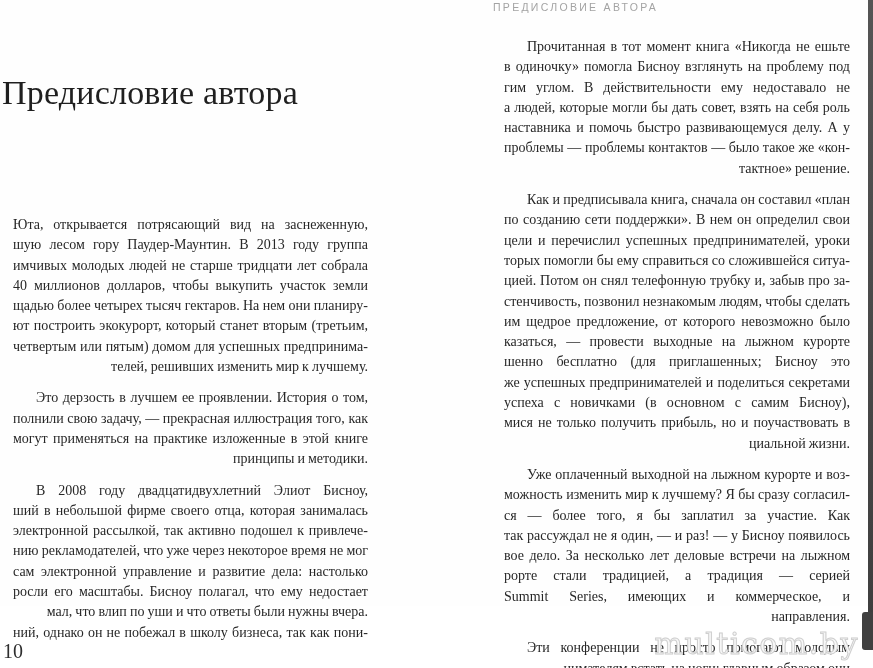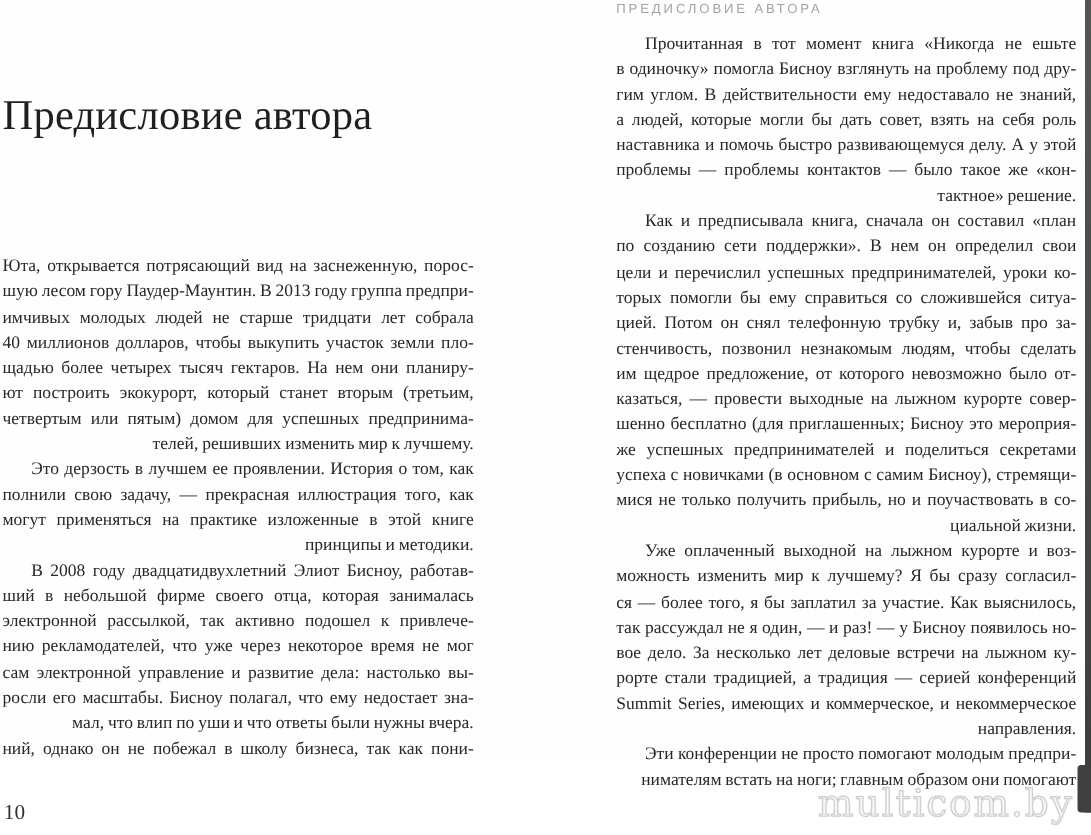--- a/index.html
+++ b/index.html
@@ -31,35 +31,35 @@
     white-space: nowrap;
   }
   .col {
     position: absolute;
     color: #272727;
     font-size: 14px;
     line-height: 20.3px;
   }
   .col-left  { left: 2px;   top: 204px; width: 377px; }
   .col-right { left: 493px; top: 26px;  width: 368px; }
-  .para { margin: 0; padding: 0; }
+  .para { margin: 11px; padding: 0; }
   .line {
     max-height: 20.3px;
     overflow: hidden;
     word-spacing: -0.4px;
     text-align: right;
   }
   .line.just {
     text-align: justify;
     text-align-last: justify;
   }
   .line.indent { padding-left: 23px; }
   .page-number {
     position: absolute; left: 3px; top: 640px;
-    font-size: 17px; color: #2e2e2e;
+    font-size: 20px; color: #2e2e2e;
   }
   .watermark {
     position: absolute; right: 14px; top: 626px;
     font-family: "DejaVu Serif", serif;
     font-size: 30px; letter-spacing: 1.5px;
     color: #f7f7f7;
     -webkit-text-stroke: 1px #cfcfcf;
     text-shadow: 0 0 1px #d8d8d8;
     white-space: nowrap;
   }

